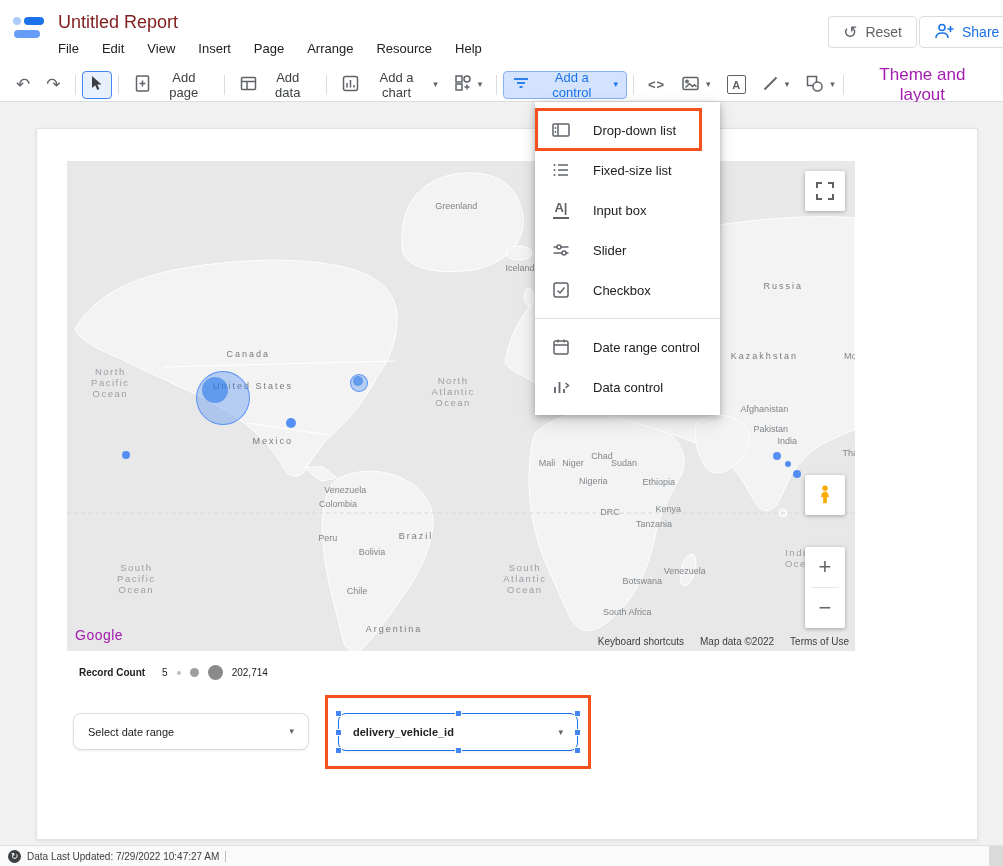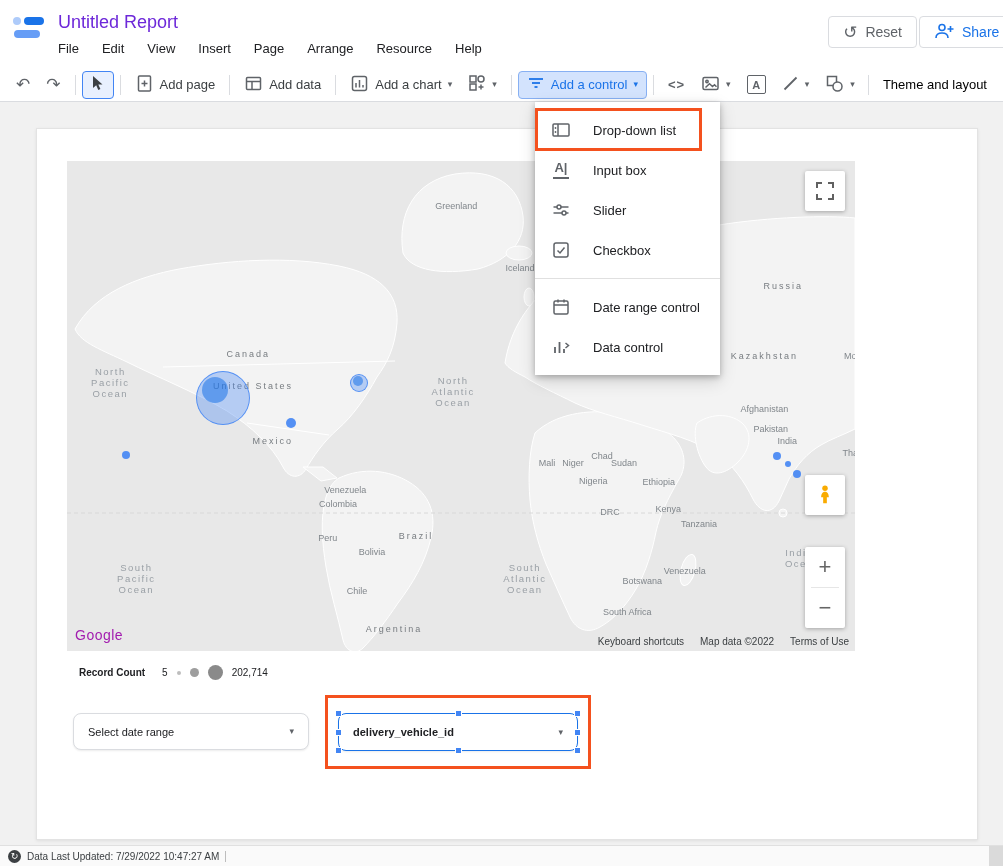--- a/index.html
+++ b/index.html
@@ -1,21 +1,21 @@
 <!DOCTYPE html>
 <html><head>
 <meta charset="utf-8">
 <style>
   html,body{margin:0;padding:0;background:#fff;}
   .app{position:relative;width:1003px;height:866px;overflow:hidden;background:#fff;
        font-family:"Liberation Sans","DejaVu Sans",sans-serif;color:#202124;}
   
   .topbar{position:absolute;left:0;top:0;width:100%;height:68px;background:#fff;}
   .logo{position:absolute;left:12px;top:14px;width:34px;height:30px;}
-  .report-title{position:absolute;left:58px;top:12px;font-size:18px;color:#6d28d9;}
+  .report-title{position:absolute;left:58px;top:12px;font-size:18px;color:#7f1d1d;}
   .menubar{position:absolute;left:58px;top:41px;display:flex;gap:23px;font-size:13px;color:#202124;}
   .menubar span{cursor:default;}
   .btn{display:inline-flex;align-items:center;gap:8px;border:1px solid #dadce0;border-radius:4px;
        background:#fff;height:32px;padding:0 14px;font-size:14px;box-sizing:border-box;}
   .reset-btn{position:absolute;right:86px;top:16px;color:#5f6368;}
   .share-btn{position:absolute;right:-16px;top:16px;color:#1a73e8;font-weight:500;width:100px;overflow:hidden;}
   .uicon{font-size:17px;line-height:1;color:#5f6368;}
   
   .toolbar{position:absolute;left:0;top:68px;width:100%;height:34px;background:#fff;
            border-bottom:1px solid #dadce0;display:flex;align-items:center;padding:0 8px;box-sizing:border-box;}
@@ -229,21 +229,21 @@
       </button>
     <button class="tbtn">
       <span>
         <svg width="19" height="19" viewBox="0 0 19 19" fill="none" stroke="#5f6368" stroke-width="1.5">
           <rect x="2.5" y="2.5" width="9" height="9"></rect>
             <circle cx="12.5" cy="12.5" r="4.5" fill="#fff"></circle>
         </svg></span>
       <span class="caret">▾</span>
       </button>
     <span class="tsep theme-btn" style="margin-left:auto;background:#dadce0;width:1px;"></span>
-    <button class="tbtn" style="font-size:13px;color:#000000;">
+    <button class="tbtn" style="font-size:17px;color:#a21caf;">
       <span>Theme and layout</span>
       </button>
   </div>
 
   <div class="canvas">
     <div class="page">
 
       <div class="map">
         <svg class="world" width="788" height="490" viewBox="0 0 788 490">
           <g fill="#f3f3f3" stroke="#ffffff" stroke-width="1">
@@ -292,21 +292,21 @@
 Atlantic
 Ocean</span>
             <span class="map-label country" style="left: 60.9%; top: 61.6%;">Mali</span>
             <span class="map-label country" style="left: 64.2%; top: 61.6%;">Niger</span>
             <span class="map-label country" style="left: 67.9%; top: 60.2%;">Chad</span>
             <span class="map-label country" style="left: 70.7%; top: 61.6%;">Sudan</span>
             <span class="map-label country" style="left: 66.8%; top: 65.3%;">Nigeria</span>
             <span class="map-label country" style="left: 75.1%; top: 65.5%;">Ethiopia</span>
             <span class="map-label country" style="left: 68.9%; top: 71.6%;">DRC</span>
             <span class="map-label country" style="left: 76.3%; top: 71%;">Kenya</span>
-            <span class="map-label country" style="left: 74.5%; top: 74.1%; margin-left: 45px;">Tanzania</span>
+            <span class="map-label country" style="left: 74.5%; top: 74.1%;">Tanzania</span>
             <span class="map-label country" style="left: 78.4%; top: 83.7%;">Venezuela</span>
             <span class="map-label country" style="left: 73%; top: 85.7%;">Botswana</span>
             <span class="map-label country" style="left: 71.1%; top: 92%;">South Africa</span>
             <span class="map-label wide" style="left: 90.9%; top: 25.5%;">Russia</span>
             <span class="map-label wide" style="left: 88.5%; top: 39.8%;">Kazakhstan</span>
             <span class="map-label country" style="left: 88.5%; top: 50.6%;">Afghanistan</span>
             <span class="map-label country" style="left: 89.3%; top: 54.7%;">Pakistan</span>
             <span class="map-label country" style="left: 91.4%; top: 57.1%;">India</span>
             <span class="map-label country" style="left: 99.4%; top: 59.6%;">Tha</span>
             <span class="map-label country" style="left: 99.4%; top: 39.8%;">Mo</span>
@@ -387,20 +387,33 @@
           <rect x="2" y="4" width="16" height="12" rx="1"></rect>
             <line x1="7" y1="4" x2="7" y2="16"></line>
           <circle cx="4.5" cy="8" r="0.9" fill="#5f6368" stroke="none"></circle>
             <circle cx="4.5" cy="12" r="0.9" fill="#5f6368" stroke="none"></circle>
         </svg>
         </span>
       <span class="mi-label">Drop-down list</span>
     </div>
     <div class="menu-item">
       <span class="mi-icon">
+        <svg width="20" height="20" viewBox="0 0 20 20" stroke="#5f6368" stroke-width="1.5">
+          <circle cx="3.5" cy="5" r="1" fill="#5f6368" stroke="none"></circle>
+            <line x1="7" y1="5" x2="17" y2="5"></line>
+          <circle cx="3.5" cy="10" r="1" fill="#5f6368" stroke="none"></circle>
+            <line x1="7" y1="10" x2="17" y2="10"></line>
+          <circle cx="3.5" cy="15" r="1" fill="#5f6368" stroke="none"></circle>
+            <line x1="7" y1="15" x2="17" y2="15"></line>
+        </svg>
+        </span>
+      <span class="mi-label">Fixed-size list</span>
+    </div>
+    <div class="menu-item">
+      <span class="mi-icon">
         <span class="ib-icon">A|</span>
         </span>
       <span class="mi-label">Input box</span>
     </div>
     <div class="menu-item">
       <span class="mi-icon">
         <svg width="20" height="20" viewBox="0 0 20 20" fill="#fff" stroke="#5f6368" stroke-width="1.5">
           <line x1="2.5" y1="7" x2="17.5" y2="7"></line>
             <circle cx="8" cy="7" r="2"></circle>
           <line x1="2.5" y1="13" x2="17.5" y2="13"></line>

